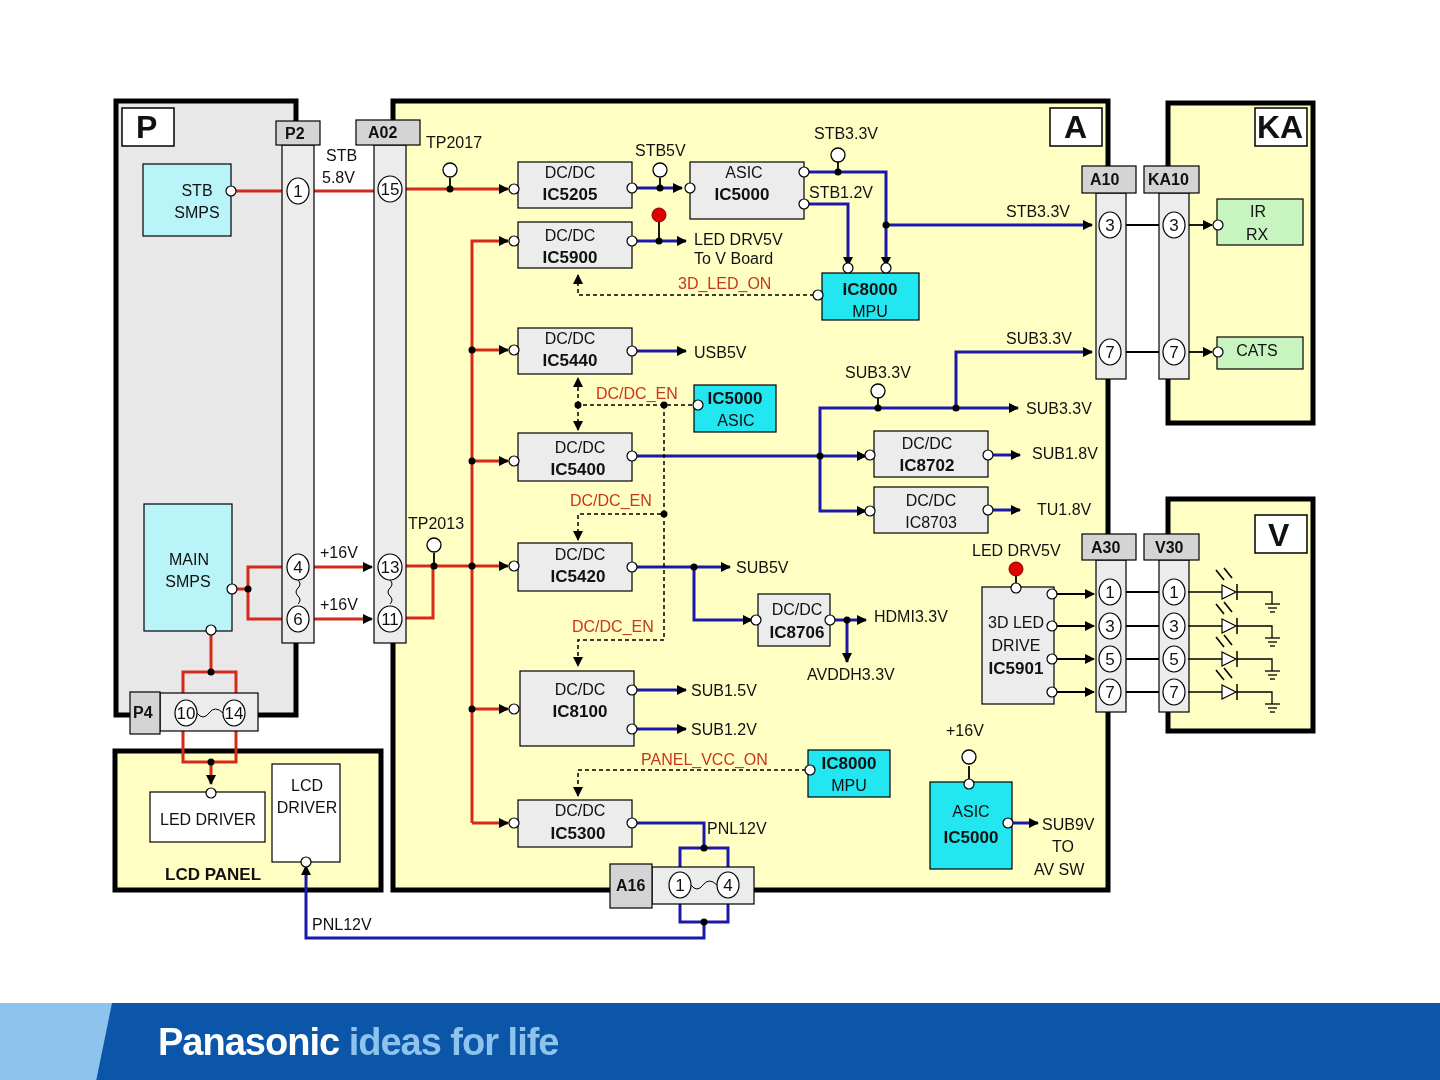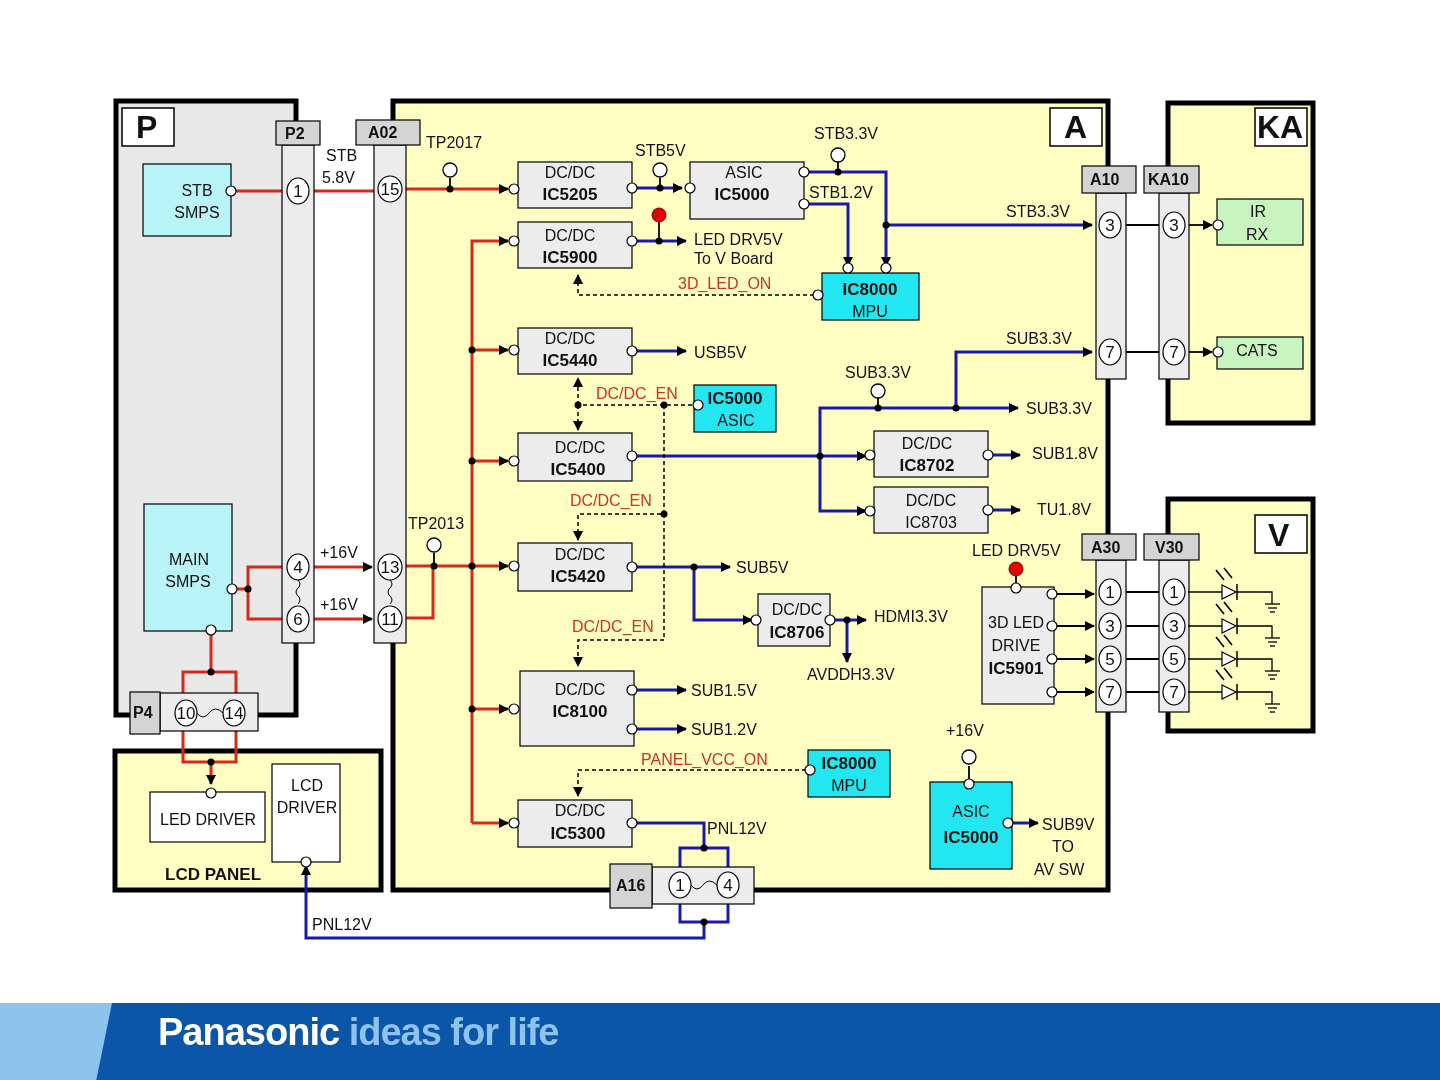--- a/index.html
+++ b/index.html
@@ -7,21 +7,21 @@
   #diagram{position:absolute;left:0;top:0;width:1440px;height:1000px;}
   #diagram text{font-family:"Liberation Sans",sans-serif;fill:#111;}
   .lbl{font-size:16px;}
   .blbl{font-size:17px;font-weight:bold;}
   .sig{font-size:16px;fill:#c8361c !important;}
   .pin{font-size:17px;}
   .board-tag{font-size:32px;font-weight:bold;}
   .conn-tag{font-size:16px;font-weight:bold;}
   .footer{position:absolute;left:0;top:1003px;width:1440px;height:77px;background:#0b56a8;}
   .footer .light{position:absolute;left:0;top:0;width:112px;height:77px;background:#8ec3ee;clip-path:polygon(0 0,100% 0,86% 100%,0 100%);}
-  .footer .brand{position:absolute;left:158px;top:8px;font-family:"Liberation Sans",sans-serif;font-weight:bold;font-size:38px;letter-spacing:-1px;color:#fff;}
+  .footer .brand{position:absolute;left:158px;top:18px;font-family:"Liberation Sans",sans-serif;font-weight:bold;font-size:38px;letter-spacing:-1px;color:#fff;}
   .footer .tag{color:#8ec3ee;}
 </style>
 </head>
 <body>
 
 <svg id="diagram" viewBox="0 0 1440 1000" xmlns="http://www.w3.org/2000/svg">
   <defs>
     <marker id="arrK" markerWidth="10" markerHeight="10" refX="9" refY="5" orient="auto" markerUnits="userSpaceOnUse">
       <path d="M0,0 L10,5 L0,10 Z" fill="#000"></path>
     </marker>

